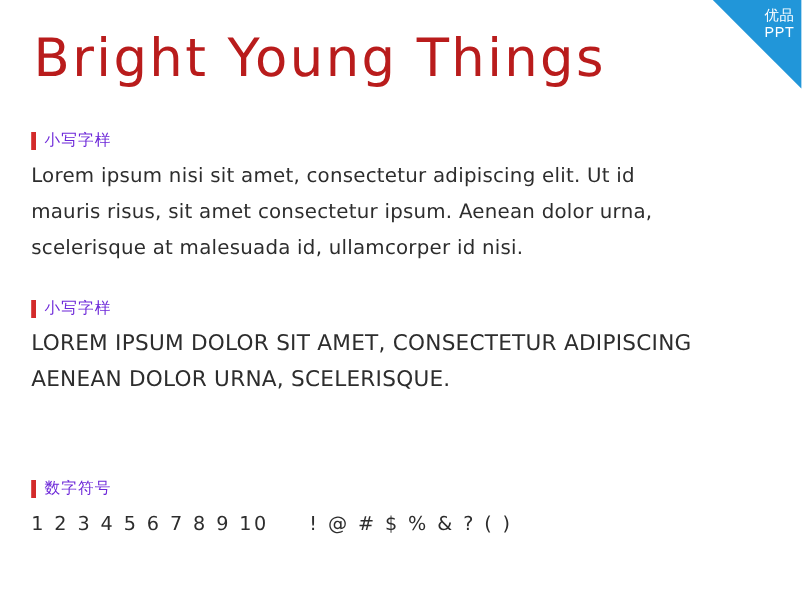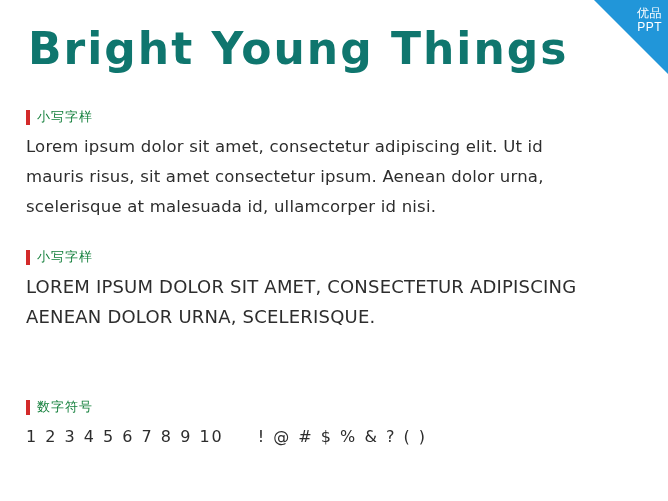--- a/index.html
+++ b/index.html
@@ -53,23 +53,23 @@
     letter-spacing: 0.5px;
   }
 
   
   .title {
     position: absolute;
     left: 28px;
     top: 22px;
     font-size: 44px;
     line-height: 54px;
-    color: #0f766e;
+    color: #b91c1c;
     font-family: "DejaVu Sans", sans-serif;
-    font-weight: 700;
+    font-weight: 400;
     letter-spacing: 2px;
     white-space: nowrap;
   }
 
   
   .section {
     position: absolute;
     left: 26px;
     width: 612px;
   }
@@ -80,21 +80,21 @@
   }
   .section-bar {
     width: 4px;
     height: 15px;
     background: #d32a2a;
     margin-right: 7px;
     flex: 0 0 auto;
   }
   .section-title {
     font-size: 13px;
-    color: #15803d;
+    color: #6d28d9;
     font-family: Liberation Serif, serif;
     letter-spacing: 1px;
   }
 
   .sample {
     color: #2d2d2d;
     font-family: "DejaVu Sans", sans-serif;
     font-weight: 400;
   }
   .sample-lower {
@@ -139,21 +139,21 @@
   </div>
 
   <div class="title">Bright Young Things</div>
 
   <div class="section" id="sec-lower">
     <div class="section-head">
       <div class="section-bar"></div>
       <div class="section-title">小写字样</div>
     </div>
     <div class="sample sample-lower">
-      <div>Lorem ipsum dolor sit amet, consectetur adipiscing elit. Ut id</div>
+      <div>Lorem ipsum nisi sit amet, consectetur adipiscing elit. Ut id</div>
       <div>mauris risus, sit amet consectetur ipsum. Aenean dolor urna,</div>
       <div>scelerisque at malesuada id, ullamcorper id nisi.</div>
     </div>
   </div>
 
   <div class="section" id="sec-upper">
     <div class="section-head">
       <div class="section-bar"></div>
       <div class="section-title">小写字样</div>
     </div>

